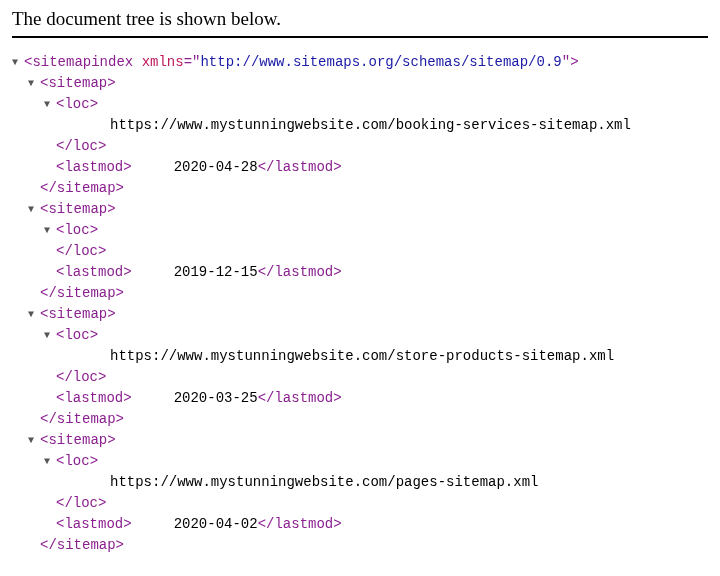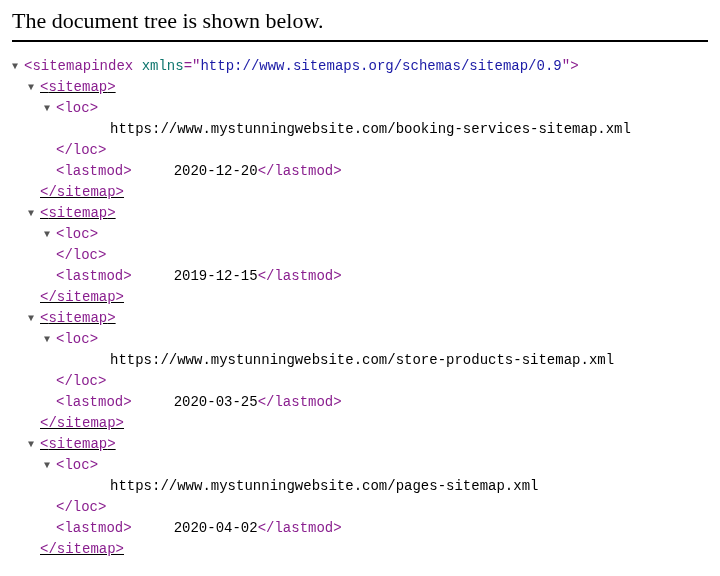--- a/index.html
+++ b/index.html
@@ -5,42 +5,42 @@
   body {
     margin: 0;
     padding: 8px 12px;
     font-family: "Times New Roman", Times, serif;
     background: #fff;
     color: #000;
     width: 720px;
     box-sizing: border-box;
   }
   .heading {
-    font-size: 22px;
+    font-size: 19px;
     margin: 0 0 6px 0;
   }
   .rule {
     border: none;
     border-top: 2px solid #000;
     margin: 0 0 14px 0;
   }
   .tree {
     font-family: "Courier New", Courier, monospace;
     font-size: 14px;
     line-height: 1.5;
     color: #000;
     white-space: nowrap;
   }
   .row { display: block; }
   .i0 { padding-left: 0px; }
-  .i1 { padding-left: 16px; text-decoration: underline; }
+  .i1 { padding-left: 16px; }
   .i2 { padding-left: 32px; }
   .i3 { padding-left: 56px; }
   .tag { color: #8a1f8f; }   
-  .attr-name { color: #0f766e; } 
+  .attr-name { color: #be185d; } 
   .attr-val { color: #1a1aa6; }  
   .arrow {
     display: inline-block;
     width: 12px;
     color: #555;
     font-size: 10px;
     vertical-align: middle;
     cursor: pointer;
     user-select: none;
   }
@@ -59,21 +59,21 @@
 <div class="tree">
 
   <span class="row i0">
     <span class="arrow">▼</span><span class="tag">&lt;<span>sitemapindex</span> <span class="attr-name">xmlns</span>="<span class="attr-val">http://www.sitemaps.org/schemas/sitemap/0.9</span>"&gt;</span>
   </span>
 
   <span class="row i1"><span class="arrow">▼</span><span class="tag">&lt;<span>sitemap</span>&gt;</span></span>
   <span class="row i2"><span class="arrow">▼</span><span class="tag">&lt;<span>loc</span>&gt;</span></span>
   <span class="row i3"><span class="txt">https://www.mystunningwebsite.com/booking-services-sitemap.xml</span></span>
   <span class="row i2"><span class="noarrow"></span><span class="tag">&lt;/loc&gt;</span></span>
-  <span class="row i2"><span class="noarrow"></span><span class="tag">&lt;<span>lastmod</span>&gt;</span><span class="txt">2020-12-20</span><span class="tag">&lt;/lastmod&gt;</span></span>
+  <span class="row i2"><span class="noarrow"></span><span class="tag">&lt;<span>lastmod</span>&gt;</span><span class="txt">2020-04-28</span><span class="tag">&lt;/lastmod&gt;</span></span>
   <span class="row i1"><span class="noarrow"></span><span class="tag">&lt;/sitemap&gt;</span></span>
 
   <span class="row i1"><span class="arrow">▼</span><span class="tag">&lt;<span>sitemap</span>&gt;</span></span>
   <span class="row i2"><span class="arrow">▼</span><span class="tag">&lt;<span>loc</span>&gt;</span></span>
   <span class="row i2"><span class="noarrow"></span><span class="tag">&lt;/loc&gt;</span></span>
   <span class="row i2"><span class="noarrow"></span><span class="tag">&lt;<span>lastmod</span>&gt;</span><span class="txt">2019-12-15</span><span class="tag">&lt;/lastmod&gt;</span></span>
   <span class="row i1"><span class="noarrow"></span><span class="tag">&lt;/sitemap&gt;</span></span>
 
   <span class="row i1"><span class="arrow">▼</span><span class="tag">&lt;<span>sitemap</span>&gt;</span></span>
   <span class="row i2"><span class="arrow">▼</span><span class="tag">&lt;<span>loc</span>&gt;</span></span>

